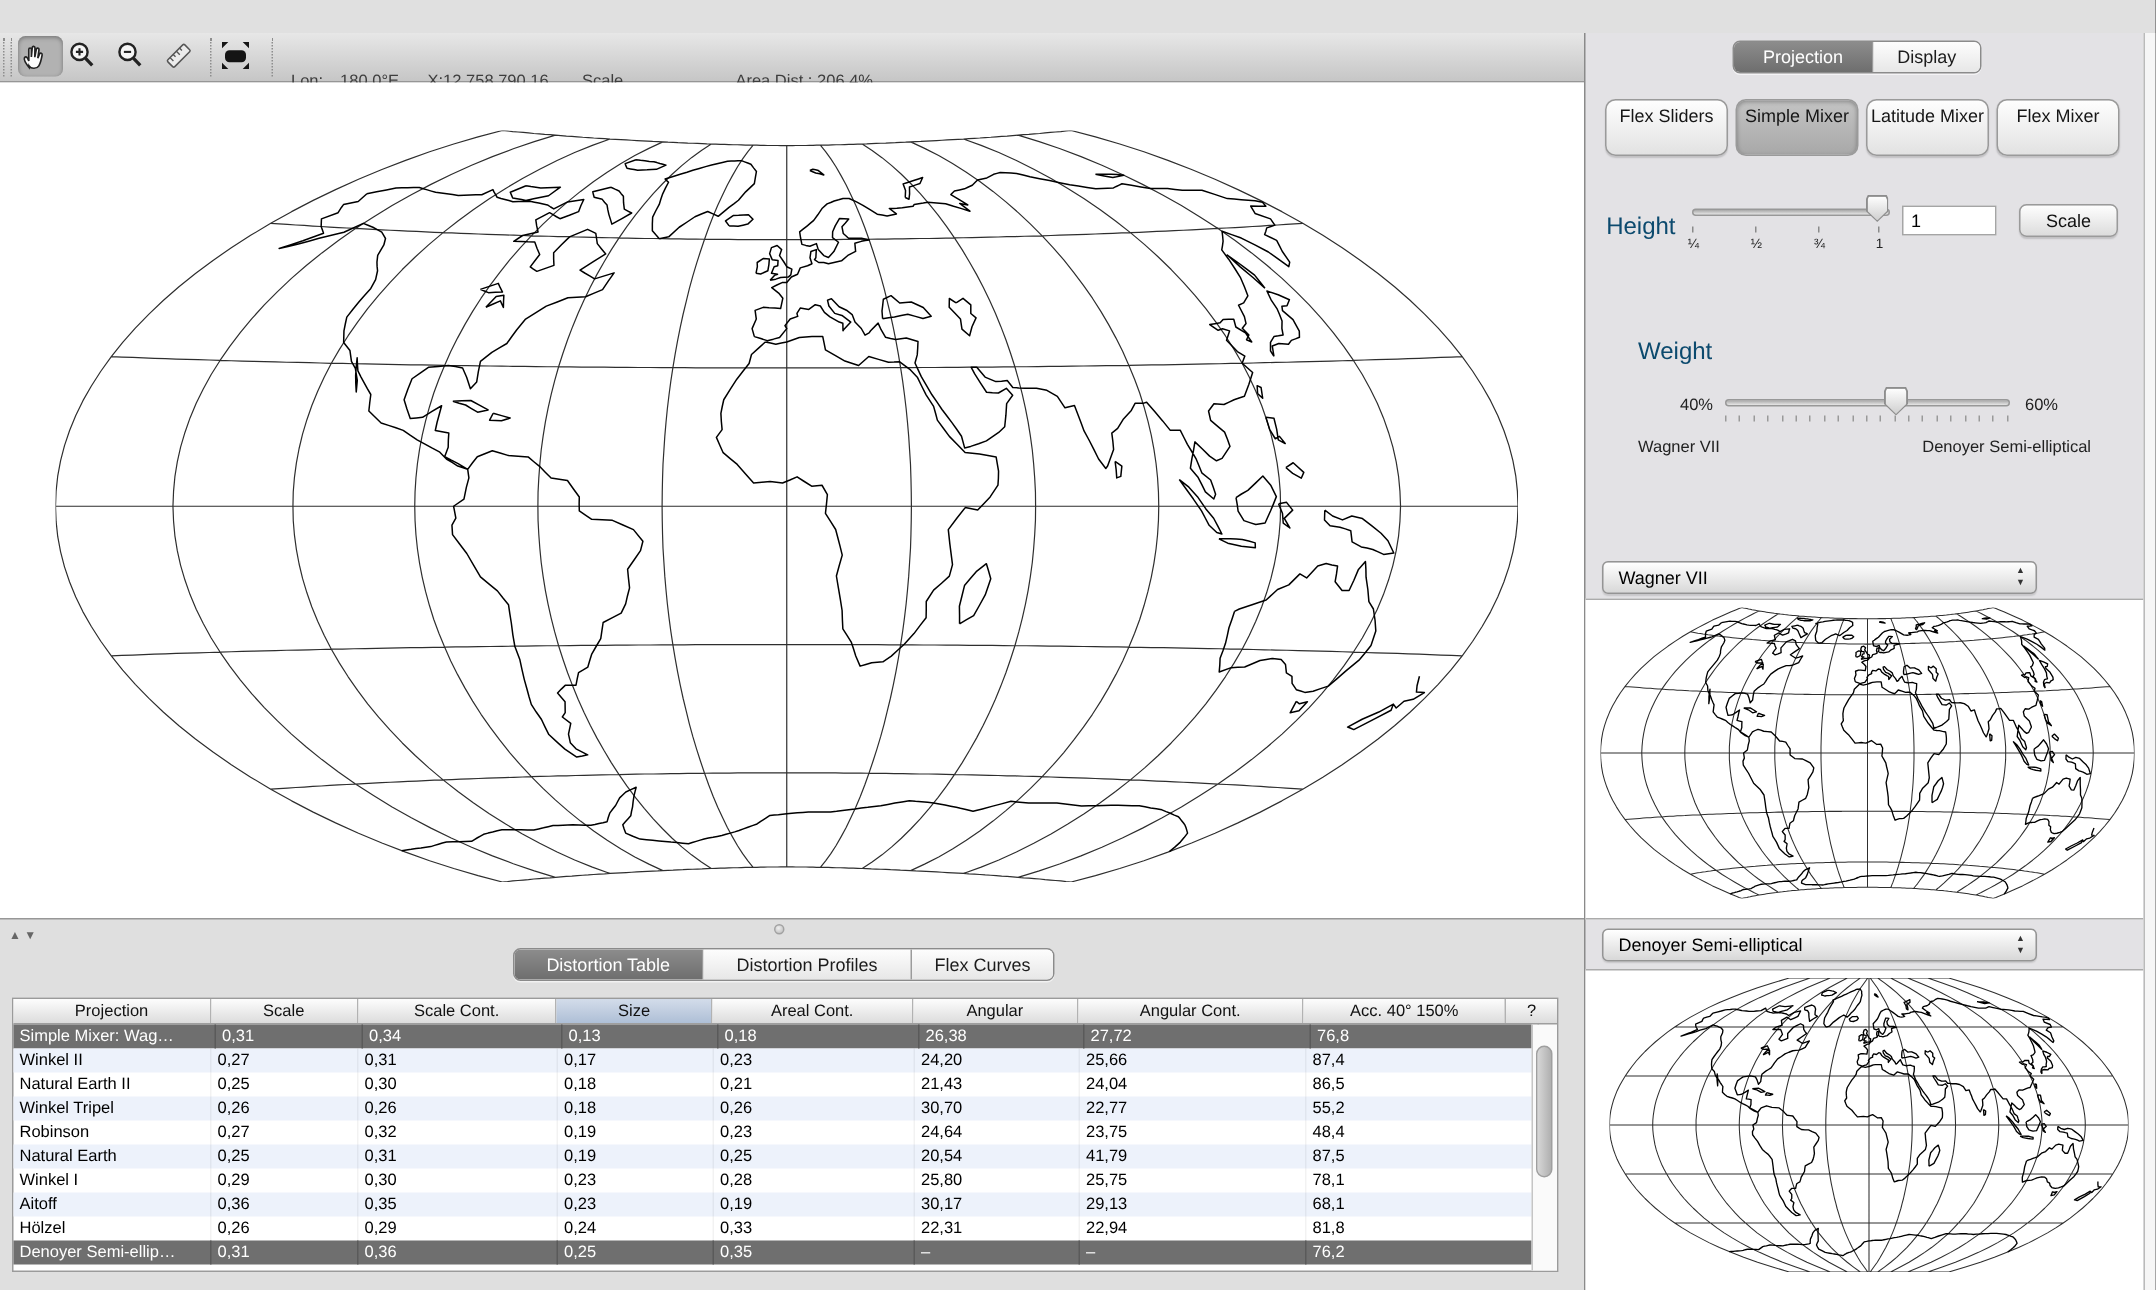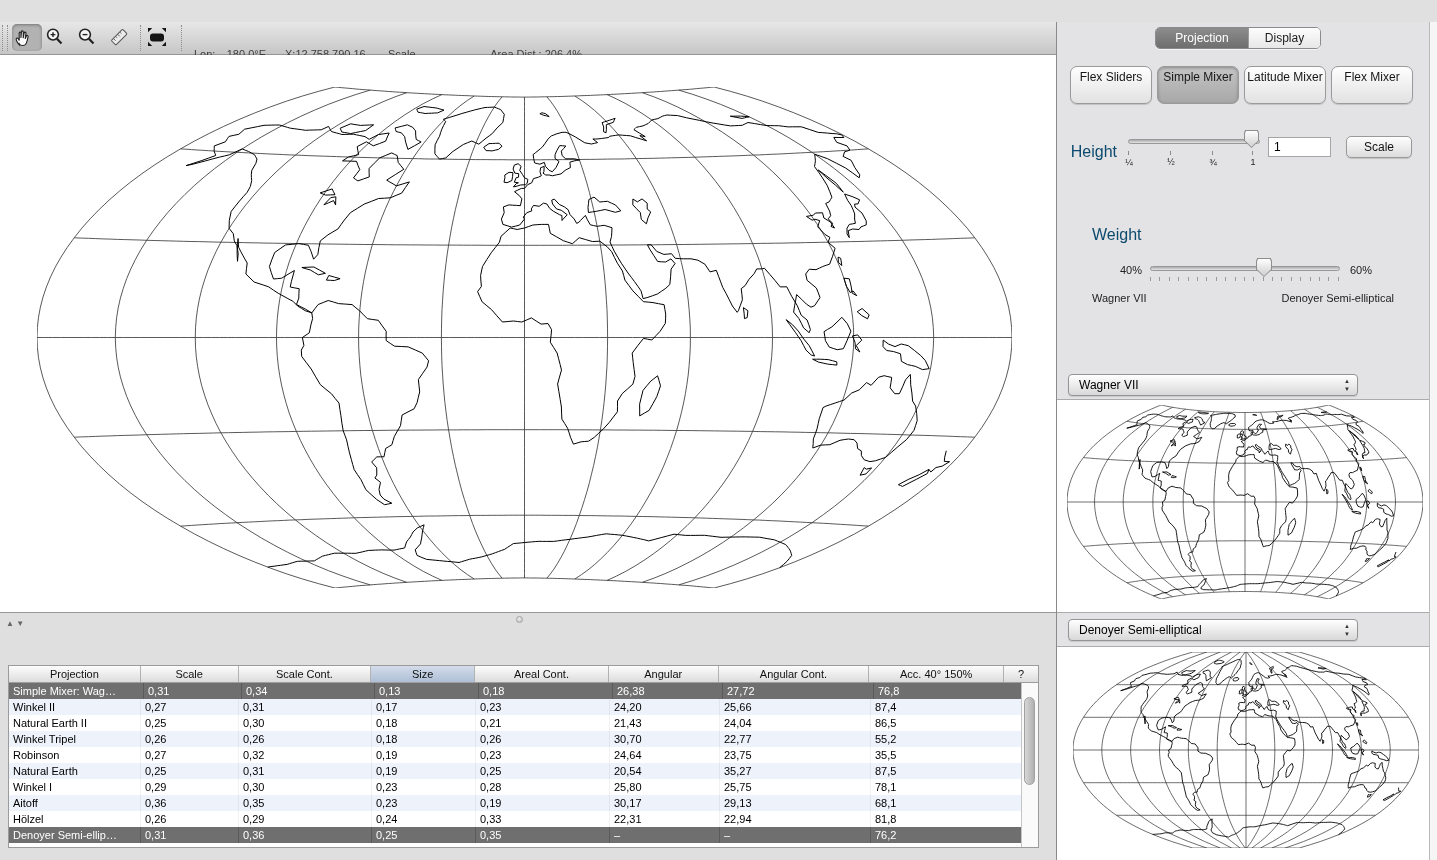--- a/index.html
+++ b/index.html
@@ -154,20 +154,25 @@
   <div class="map-canvas">
     <svg id="map-main" width="975" height="501" viewBox="0 0 975 501">
         <path d="M297.9,501.0L281.7,496.7L265.5,492.0L249.4,486.8L233.4,481.1L217.6,475.0L202.0,468.5L186.7,461.6L171.8,454.4L157.4,446.9L143.5,439.1L130.1,431.1L117.2,422.8L105.0,414.4L93.3,405.7L82.3,396.8L72.0,387.8L62.3,378.6L53.2,369.2L44.8,359.8L37.2,350.2L30.2,340.5L23.9,330.7L18.3,320.9L13.5,311.0L9.4,301.0L6.0,290.9L3.4,280.9L1.5,270.8L0.4,260.6L0.0,250.5L0.4,240.4L1.5,230.2L3.4,220.1L6.0,210.1L9.4,200.0L13.5,190.0L18.3,180.1L23.9,170.3L30.2,160.5L37.2,150.8L44.8,141.2L53.2,131.8L62.3,122.4L72.0,113.2L82.3,104.2L93.3,95.3L105.0,86.6L117.2,78.2L130.1,69.9L143.5,61.9L157.4,54.1L171.8,46.6L186.7,39.4L202.0,32.5L217.6,26.0L233.4,19.9L249.4,14.2L265.5,9.0L281.7,4.3L297.9,0.0M333.3,497.9L319.2,493.6L305.2,488.8L291.3,483.6L277.4,477.8L263.8,471.7L250.3,465.1L237.2,458.2L224.4,451.0L212.0,443.4L200.0,435.7L188.6,427.6L177.6,419.4L167.2,411.0L157.3,402.4L148.0,393.6L139.2,384.7L130.9,375.6L123.3,366.4L116.2,357.1L109.7,347.7L103.8,338.3L98.5,328.7L93.8,319.1L89.7,309.4L86.3,299.7L83.4,289.9L81.2,280.1L79.6,270.2L78.7,260.4L78.3,250.5L78.7,240.6L79.6,230.8L81.2,220.9L83.4,211.1L86.3,201.3L89.7,191.6L93.8,181.9L98.5,172.3L103.8,162.7L109.7,153.3L116.2,143.9L123.3,134.6L130.9,125.4L139.2,116.3L148.0,107.4L157.3,98.6L167.2,90.0L177.6,81.6L188.6,73.4L200.0,65.3L212.0,57.6L224.4,50.0L237.2,42.8L250.3,35.9L263.8,29.3L277.4,23.2L291.3,17.4L305.2,12.2L319.2,7.4L333.3,3.1M369.7,495.3L357.9,491.1L346.1,486.3L334.4,481.0L322.8,475.2L311.3,469.0L300.1,462.4L289.2,455.5L278.5,448.2L268.3,440.7L258.4,432.9L248.9,424.9L239.8,416.7L231.2,408.3L223.1,399.8L215.4,391.1L208.1,382.2L201.4,373.3L195.1,364.2L189.3,355.1L183.9,345.8L179.1,336.5L174.8,327.1L170.9,317.7L167.6,308.2L164.7,298.6L162.4,289.0L160.6,279.4L159.3,269.8L158.5,260.2L158.3,250.5L158.5,240.8L159.3,231.2L160.6,221.6L162.4,212.0L164.7,202.4L167.6,192.8L170.9,183.3L174.8,173.9L179.1,164.5L183.9,155.2L189.3,145.9L195.1,136.8L201.4,127.7L208.1,118.8L215.4,109.9L223.1,101.2L231.2,92.7L239.8,84.3L248.9,76.1L258.4,68.1L268.3,60.3L278.5,52.8L289.2,45.5L300.1,38.6L311.3,32.0L322.8,25.8L334.4,20.0L346.1,14.7L357.9,9.9L369.7,5.7M404.9,493.4L395.6,489.1L386.2,484.3L377.0,479.0L367.8,473.2L358.8,467.0L350.0,460.4L341.4,453.4L333.0,446.1L325.0,438.6L317.2,430.8L309.8,422.8L302.8,414.7L296.1,406.3L289.7,397.8L283.7,389.2L278.1,380.4L272.9,371.6L268.0,362.6L263.5,353.6L259.4,344.4L255.6,335.2L252.2,326.0L249.3,316.7L246.7,307.3L244.5,297.9L242.7,288.4L241.3,279.0L240.3,269.5L239.7,260.0L239.5,250.5L239.7,241.0L240.3,231.5L241.3,222.0L242.7,212.6L244.5,203.1L246.7,193.7L249.3,184.3L252.2,175.0L255.6,165.8L259.4,156.6L263.5,147.4L268.0,138.4L272.9,129.4L278.1,120.6L283.7,111.8L289.7,103.2L296.1,94.7L302.8,86.3L309.8,78.2L317.2,70.2L325.0,62.4L333.0,54.9L341.4,47.6L350.0,40.6L358.8,34.0L367.8,27.8L377.0,22.0L386.2,16.7L395.6,11.9L404.9,7.6M437.2,492.0L430.6,487.7L424.0,482.9L417.5,477.6L411.1,471.8L404.7,465.5L398.5,458.9L392.5,451.9L386.7,444.7L381.0,437.1L375.7,429.4L370.5,421.4L365.6,413.2L360.9,404.9L356.5,396.5L352.3,387.9L348.4,379.2L344.8,370.4L341.4,361.5L338.3,352.5L335.4,343.5L332.8,334.3L330.5,325.2L328.4,315.9L326.6,306.7L325.1,297.4L323.8,288.0L322.9,278.7L322.2,269.3L321.7,259.9L321.6,250.5L321.7,241.1L322.2,231.7L322.9,222.3L323.8,213.0L325.1,203.6L326.6,194.3L328.4,185.1L330.5,175.8L332.8,166.7L335.4,157.5L338.3,148.5L341.4,139.5L344.8,130.6L348.4,121.8L352.3,113.1L356.5,104.5L360.9,96.1L365.6,87.8L370.5,79.6L375.7,71.6L381.0,63.9L386.7,56.3L392.5,49.1L398.5,42.1L404.7,35.5L411.1,29.2L417.5,23.4L424.0,18.1L430.6,13.3L437.2,9.0M465.1,491.2L461.6,486.9L458.1,482.1L454.7,476.8L451.3,470.9L447.9,464.7L444.7,458.0L441.5,451.1L438.4,443.8L435.5,436.3L432.7,428.5L430.0,420.5L427.4,412.4L424.9,404.1L422.6,395.7L420.5,387.1L418.4,378.5L416.5,369.7L414.7,360.8L413.1,351.9L411.6,342.9L410.2,333.8L409.0,324.7L407.9,315.5L407.0,306.3L406.2,297.1L405.6,287.8L405.0,278.5L404.7,269.2L404.5,259.8L404.4,250.5L404.5,241.2L404.7,231.8L405.0,222.5L405.6,213.2L406.2,203.9L407.0,194.7L407.9,185.5L409.0,176.3L410.2,167.2L411.6,158.1L413.1,149.1L414.7,140.2L416.5,131.3L418.4,122.5L420.5,113.9L422.6,105.3L424.9,96.9L427.4,88.6L430.0,80.5L432.7,72.5L435.5,64.7L438.4,57.2L441.5,49.9L444.7,43.0L447.9,36.3L451.3,30.1L454.7,24.2L458.1,18.9L461.6,14.1L465.1,9.8M487.5,490.9L487.5,486.7L487.5,481.8L487.5,476.5L487.5,470.7L487.5,464.4L487.5,457.8L487.5,450.8L487.5,443.5L487.5,436.0L487.5,428.2L487.5,420.3L487.5,412.1L487.5,403.8L487.5,395.4L487.5,386.9L487.5,378.2L487.5,369.5L487.5,360.6L487.5,351.7L487.5,342.7L487.5,333.7L487.5,324.5L487.5,315.4L487.5,306.2L487.5,297.0L487.5,287.7L487.5,278.4L487.5,269.1L487.5,259.8L487.5,250.5L487.5,241.2L487.5,231.9L487.5,222.6L487.5,213.3L487.5,204.0L487.5,194.8L487.5,185.6L487.5,176.5L487.5,167.3L487.5,158.3L487.5,149.3L487.5,140.4L487.5,131.5L487.5,122.8L487.5,114.1L487.5,105.6L487.5,97.2L487.5,88.9L487.5,80.7L487.5,72.8L487.5,65.0L487.5,57.5L487.5,50.2L487.5,43.2L487.5,36.6L487.5,30.3L487.5,24.5L487.5,19.2L487.5,14.3L487.5,10.1M509.9,491.2L513.4,486.9L516.9,482.1L520.3,476.8L523.7,470.9L527.1,464.7L530.3,458.0L533.5,451.1L536.6,443.8L539.5,436.3L542.3,428.5L545.0,420.5L547.6,412.4L550.1,404.1L552.4,395.7L554.5,387.1L556.6,378.5L558.5,369.7L560.3,360.8L561.9,351.9L563.4,342.9L564.8,333.8L566.0,324.7L567.1,315.5L568.0,306.3L568.8,297.1L569.4,287.8L570.0,278.5L570.3,269.2L570.5,259.8L570.6,250.5L570.5,241.2L570.3,231.8L570.0,222.5L569.4,213.2L568.8,203.9L568.0,194.7L567.1,185.5L566.0,176.3L564.8,167.2L563.4,158.1L561.9,149.1L560.3,140.2L558.5,131.3L556.6,122.5L554.5,113.9L552.4,105.3L550.1,96.9L547.6,88.6L545.0,80.5L542.3,72.5L539.5,64.7L536.6,57.2L533.5,49.9L530.3,43.0L527.1,36.3L523.7,30.1L520.3,24.2L516.9,18.9L513.4,14.1L509.9,9.8M537.8,492.0L544.4,487.7L551.0,482.9L557.5,477.6L563.9,471.8L570.3,465.5L576.5,458.9L582.5,451.9L588.3,444.7L594.0,437.1L599.3,429.4L604.5,421.4L609.4,413.2L614.1,404.9L618.5,396.5L622.7,387.9L626.6,379.2L630.2,370.4L633.6,361.5L636.7,352.5L639.6,343.5L642.2,334.3L644.5,325.2L646.6,315.9L648.4,306.7L649.9,297.4L651.2,288.0L652.1,278.7L652.8,269.3L653.3,259.9L653.4,250.5L653.3,241.1L652.8,231.7L652.1,222.3L651.2,213.0L649.9,203.6L648.4,194.3L646.6,185.1L644.5,175.8L642.2,166.7L639.6,157.5L636.7,148.5L633.6,139.5L630.2,130.6L626.6,121.8L622.7,113.1L618.5,104.5L614.1,96.1L609.4,87.8L604.5,79.6L599.3,71.6L594.0,63.9L588.3,56.3L582.5,49.1L576.5,42.1L570.3,35.5L563.9,29.2L557.5,23.4L551.0,18.1L544.4,13.3L537.8,9.0M570.1,493.4L579.4,489.1L588.8,484.3L598.0,479.0L607.2,473.2L616.2,467.0L625.0,460.4L633.6,453.4L642.0,446.1L650.0,438.6L657.8,430.8L665.2,422.8L672.2,414.7L678.9,406.3L685.3,397.8L691.3,389.2L696.9,380.4L702.1,371.6L707.0,362.6L711.5,353.6L715.6,344.4L719.4,335.2L722.8,326.0L725.7,316.7L728.3,307.3L730.5,297.9L732.3,288.4L733.7,279.0L734.7,269.5L735.3,260.0L735.5,250.5L735.3,241.0L734.7,231.5L733.7,222.0L732.3,212.6L730.5,203.1L728.3,193.7L725.7,184.3L722.8,175.0L719.4,165.8L715.6,156.6L711.5,147.4L707.0,138.4L702.1,129.4L696.9,120.6L691.3,111.8L685.3,103.2L678.9,94.7L672.2,86.3L665.2,78.2L657.8,70.2L650.0,62.4L642.0,54.9L633.6,47.6L625.0,40.6L616.2,34.0L607.2,27.8L598.0,22.0L588.8,16.7L579.4,11.9L570.1,7.6M605.3,495.3L617.1,491.1L628.9,486.3L640.6,481.0L652.2,475.2L663.7,469.0L674.9,462.4L685.8,455.5L696.5,448.2L706.7,440.7L716.6,432.9L726.1,424.9L735.2,416.7L743.8,408.3L751.9,399.8L759.6,391.1L766.9,382.2L773.6,373.3L779.9,364.2L785.7,355.1L791.1,345.8L795.9,336.5L800.2,327.1L804.1,317.7L807.4,308.2L810.3,298.6L812.6,289.0L814.4,279.4L815.7,269.8L816.5,260.2L816.7,250.5L816.5,240.8L815.7,231.2L814.4,221.6L812.6,212.0L810.3,202.4L807.4,192.8L804.1,183.3L800.2,173.9L795.9,164.5L791.1,155.2L785.7,145.9L779.9,136.8L773.6,127.7L766.9,118.8L759.6,109.9L751.9,101.2L743.8,92.7L735.2,84.3L726.1,76.1L716.6,68.1L706.7,60.3L696.5,52.8L685.8,45.5L674.9,38.6L663.7,32.0L652.2,25.8L640.6,20.0L628.9,14.7L617.1,9.9L605.3,5.7M641.7,497.9L655.8,493.6L669.8,488.8L683.7,483.6L697.6,477.8L711.2,471.7L724.7,465.1L737.8,458.2L750.6,451.0L763.0,443.4L775.0,435.7L786.4,427.6L797.4,419.4L807.8,411.0L817.7,402.4L827.0,393.6L835.8,384.7L844.1,375.6L851.7,366.4L858.8,357.1L865.3,347.7L871.2,338.3L876.5,328.7L881.2,319.1L885.3,309.4L888.7,299.7L891.6,289.9L893.8,280.1L895.4,270.2L896.3,260.4L896.7,250.5L896.3,240.6L895.4,230.8L893.8,220.9L891.6,211.1L888.7,201.3L885.3,191.6L881.2,181.9L876.5,172.3L871.2,162.7L865.3,153.3L858.8,143.9L851.7,134.6L844.1,125.4L835.8,116.3L827.0,107.4L817.7,98.6L807.8,90.0L797.4,81.6L786.4,73.4L775.0,65.3L763.0,57.6L750.6,50.0L737.8,42.8L724.7,35.9L711.2,29.3L697.6,23.2L683.7,17.4L669.8,12.2L655.8,7.4L641.7,3.1M677.1,501.0L693.3,496.7L709.5,492.0L725.6,486.8L741.6,481.1L757.4,475.0L773.0,468.5L788.3,461.6L803.2,454.4L817.6,446.9L831.5,439.1L844.9,431.1L857.8,422.8L870.0,414.4L881.7,405.7L892.7,396.8L903.0,387.8L912.7,378.6L921.8,369.2L930.2,359.8L937.8,350.2L944.8,340.5L951.1,330.7L956.7,320.9L961.5,311.0L965.6,301.0L969.0,290.9L971.6,280.9L973.5,270.8L974.6,260.6L975.0,250.5L974.6,240.4L973.5,230.2L971.6,220.1L969.0,210.1L965.6,200.0L961.5,190.0L956.7,180.1L951.1,170.3L944.8,160.5L937.8,150.8L930.2,141.2L921.8,131.8L912.7,122.4L903.0,113.2L892.7,104.2L881.7,95.3L870.0,86.6L857.8,78.2L844.9,69.9L831.5,61.9L817.6,54.1L803.2,46.6L788.3,39.4L773.0,32.5L757.4,26.0L741.6,19.9L725.6,14.2L709.5,9.0L693.3,4.3L677.1,0.0M297.9,501.0L301.3,500.7L304.8,500.3L308.3,500.0L311.8,499.7L315.3,499.4L318.9,499.0L322.5,498.7L326.1,498.4L329.7,498.2L333.3,497.9L336.9,497.6L340.6,497.3L344.2,497.1L347.9,496.8L351.5,496.5L355.2,496.3L358.8,496.0L362.4,495.8L366.1,495.6L369.7,495.3L373.3,495.1L376.9,494.9L380.5,494.7L384.0,494.5L387.6,494.3L391.1,494.1L394.6,493.9L398.1,493.7L401.5,493.6L404.9,493.4L408.3,493.2L411.7,493.1L415.0,492.9L418.3,492.8L421.5,492.6L424.8,492.5L427.9,492.4L431.1,492.3L434.2,492.1L437.2,492.0L440.2,491.9L443.2,491.8L446.1,491.7L448.9,491.6L451.8,491.5L454.5,491.5L457.2,491.4L459.9,491.3L462.5,491.3L465.1,491.2L467.6,491.2L470.0,491.1L472.4,491.1L474.7,491.0L477.0,491.0L479.2,491.0L481.4,491.0L483.5,490.9L485.5,490.9L487.5,490.9L489.5,490.9L491.5,490.9L493.6,491.0L495.8,491.0L498.0,491.0L500.3,491.0L502.6,491.1L505.0,491.1L507.4,491.2L509.9,491.2L512.5,491.3L515.1,491.3L517.8,491.4L520.5,491.5L523.2,491.5L526.1,491.6L528.9,491.7L531.8,491.8L534.8,491.9L537.8,492.0L540.8,492.1L543.9,492.3L547.1,492.4L550.2,492.5L553.5,492.6L556.7,492.8L560.0,492.9L563.3,493.1L566.7,493.2L570.1,493.4L573.5,493.6L576.9,493.7L580.4,493.9L583.9,494.1L587.4,494.3L591.0,494.5L594.5,494.7L598.1,494.9L601.7,495.1L605.3,495.3L608.9,495.6L612.6,495.8L616.2,496.0L619.8,496.3L623.5,496.5L627.1,496.8L630.8,497.1L634.4,497.3L638.1,497.6L641.7,497.9L645.3,498.2L648.9,498.4L652.5,498.7L656.1,499.0L659.7,499.4L663.2,499.7L666.7,500.0L670.2,500.3L673.7,500.7L677.1,501.0M143.5,439.1L149.0,438.8L154.6,438.4L160.2,438.0L165.8,437.7L171.5,437.3L177.1,437.0L182.8,436.6L188.6,436.3L194.3,436.0L200.0,435.7L205.8,435.4L211.6,435.1L217.4,434.8L223.2,434.5L229.1,434.2L234.9,433.9L240.8,433.7L246.6,433.4L252.5,433.1L258.4,432.9L264.2,432.7L270.1,432.4L276.0,432.2L281.9,432.0L287.8,431.8L293.7,431.6L299.6,431.4L305.5,431.2L311.4,431.0L317.2,430.8L323.1,430.6L329.0,430.5L334.9,430.3L340.7,430.2L346.6,430.0L352.4,429.9L358.2,429.7L364.1,429.6L369.9,429.5L375.7,429.4L381.4,429.3L387.2,429.1L392.9,429.0L398.7,429.0L404.4,428.9L410.1,428.8L415.8,428.7L421.4,428.6L427.0,428.6L432.7,428.5L438.3,428.4L443.8,428.4L449.4,428.4L454.9,428.3L460.4,428.3L465.9,428.3L471.3,428.2L476.7,428.2L482.1,428.2L487.5,428.2L492.9,428.2L498.3,428.2L503.7,428.2L509.1,428.3L514.6,428.3L520.1,428.3L525.6,428.4L531.2,428.4L536.7,428.4L542.3,428.5L548.0,428.6L553.6,428.6L559.2,428.7L564.9,428.8L570.6,428.9L576.3,429.0L582.1,429.0L587.8,429.1L593.6,429.3L599.3,429.4L605.1,429.5L610.9,429.6L616.8,429.7L622.6,429.9L628.4,430.0L634.3,430.2L640.1,430.3L646.0,430.5L651.9,430.6L657.8,430.8L663.6,431.0L669.5,431.2L675.4,431.4L681.3,431.6L687.2,431.8L693.1,432.0L699.0,432.2L704.9,432.4L710.8,432.7L716.6,432.9L722.5,433.1L728.4,433.4L734.2,433.7L740.1,433.9L745.9,434.2L751.8,434.5L757.6,434.8L763.4,435.1L769.2,435.4L775.0,435.7L780.7,436.0L786.4,436.3L792.2,436.6L797.9,437.0L803.5,437.3L809.2,437.7L814.8,438.0L820.4,438.4L826.0,438.8L831.5,439.1M37.2,350.2L44.3,349.9L51.5,349.7L58.7,349.4L65.9,349.1L73.2,348.9L80.4,348.6L87.7,348.4L95.0,348.2L102.4,348.0L109.7,347.7L117.1,347.5L124.4,347.3L131.8,347.1L139.2,346.9L146.6,346.7L154.1,346.5L161.5,346.4L169.0,346.2L176.5,346.0L183.9,345.8L191.4,345.7L199.0,345.5L206.5,345.4L214.0,345.2L221.5,345.1L229.1,344.9L236.6,344.8L244.2,344.7L251.8,344.6L259.4,344.4L266.9,344.3L274.5,344.2L282.1,344.1L289.7,344.0L297.3,343.9L304.9,343.8L312.6,343.7L320.2,343.6L327.8,343.5L335.4,343.5L343.0,343.4L350.6,343.3L358.3,343.2L365.9,343.2L373.5,343.1L381.1,343.1L388.8,343.0L396.4,343.0L404.0,342.9L411.6,342.9L419.2,342.9L426.8,342.8L434.4,342.8L442.0,342.8L449.6,342.7L457.2,342.7L464.8,342.7L472.4,342.7L479.9,342.7L487.5,342.7L495.1,342.7L502.6,342.7L510.2,342.7L517.8,342.7L525.4,342.7L533.0,342.8L540.6,342.8L548.2,342.8L555.8,342.9L563.4,342.9L571.0,342.9L578.6,343.0L586.2,343.0L593.9,343.1L601.5,343.1L609.1,343.2L616.7,343.2L624.4,343.3L632.0,343.4L639.6,343.5L647.2,343.5L654.8,343.6L662.4,343.7L670.1,343.8L677.7,343.9L685.3,344.0L692.9,344.1L700.5,344.2L708.1,344.3L715.6,344.4L723.2,344.6L730.8,344.7L738.4,344.8L745.9,344.9L753.5,345.1L761.0,345.2L768.5,345.4L776.0,345.5L783.6,345.7L791.1,345.8L798.5,346.0L806.0,346.2L813.5,346.4L820.9,346.5L828.4,346.7L835.8,346.9L843.2,347.1L850.6,347.3L857.9,347.5L865.3,347.7L872.6,348.0L880.0,348.2L887.3,348.4L894.6,348.6L901.8,348.9L909.1,349.1L916.3,349.4L923.5,349.7L930.7,349.9L937.8,350.2M0.0,250.5L7.8,250.5L15.5,250.5L23.3,250.5L31.1,250.5L39.0,250.5L46.8,250.5L54.7,250.5L62.5,250.5L70.4,250.5L78.3,250.5L86.3,250.5L94.2,250.5L102.2,250.5L110.1,250.5L118.1,250.5L126.1,250.5L134.1,250.5L142.2,250.5L150.2,250.5L158.3,250.5L166.3,250.5L174.4,250.5L182.5,250.5L190.6,250.5L198.7,250.5L206.8,250.5L215.0,250.5L223.1,250.5L231.3,250.5L239.5,250.5L247.6,250.5L255.8,250.5L264.0,250.5L272.2,250.5L280.4,250.5L288.6,250.5L296.9,250.5L305.1,250.5L313.3,250.5L321.6,250.5L329.9,250.5L338.1,250.5L346.4,250.5L354.7,250.5L362.9,250.5L371.2,250.5L379.5,250.5L387.8,250.5L396.1,250.5L404.4,250.5L412.7,250.5L421.0,250.5L429.3,250.5L437.6,250.5L445.9,250.5L454.2,250.5L462.6,250.5L470.9,250.5L479.2,250.5L487.5,250.5L495.8,250.5L504.1,250.5L512.4,250.5L520.8,250.5L529.1,250.5L537.4,250.5L545.7,250.5L554.0,250.5L562.3,250.5L570.6,250.5L578.9,250.5L587.2,250.5L595.5,250.5L603.8,250.5L612.1,250.5L620.3,250.5L628.6,250.5L636.9,250.5L645.1,250.5L653.4,250.5L661.7,250.5L669.9,250.5L678.1,250.5L686.4,250.5L694.6,250.5L702.8,250.5L711.0,250.5L719.2,250.5L727.4,250.5L735.5,250.5L743.7,250.5L751.9,250.5L760.0,250.5L768.2,250.5L776.3,250.5L784.4,250.5L792.5,250.5L800.6,250.5L808.7,250.5L816.7,250.5L824.8,250.5L832.8,250.5L840.9,250.5L848.9,250.5L856.9,250.5L864.9,250.5L872.8,250.5L880.8,250.5L888.7,250.5L896.7,250.5L904.6,250.5L912.5,250.5L920.3,250.5L928.2,250.5L936.0,250.5L943.9,250.5L951.7,250.5L959.5,250.5L967.2,250.5L975.0,250.5M37.2,150.8L44.3,151.1L51.5,151.3L58.7,151.6L65.9,151.9L73.2,152.1L80.4,152.4L87.7,152.6L95.0,152.8L102.4,153.0L109.7,153.3L117.1,153.5L124.4,153.7L131.8,153.9L139.2,154.1L146.6,154.3L154.1,154.5L161.5,154.6L169.0,154.8L176.5,155.0L183.9,155.2L191.4,155.3L199.0,155.5L206.5,155.6L214.0,155.8L221.5,155.9L229.1,156.1L236.6,156.2L244.2,156.3L251.8,156.4L259.4,156.6L266.9,156.7L274.5,156.8L282.1,156.9L289.7,157.0L297.3,157.1L304.9,157.2L312.6,157.3L320.2,157.4L327.8,157.5L335.4,157.5L343.0,157.6L350.6,157.7L358.3,157.8L365.9,157.8L373.5,157.9L381.1,157.9L388.8,158.0L396.4,158.0L404.0,158.1L411.6,158.1L419.2,158.1L426.8,158.2L434.4,158.2L442.0,158.2L449.6,158.3L457.2,158.3L464.8,158.3L472.4,158.3L479.9,158.3L487.5,158.3L495.1,158.3L502.6,158.3L510.2,158.3L517.8,158.3L525.4,158.3L533.0,158.2L540.6,158.2L548.2,158.2L555.8,158.1L563.4,158.1L571.0,158.1L578.6,158.0L586.2,158.0L593.9,157.9L601.5,157.9L609.1,157.8L616.7,157.8L624.4,157.7L632.0,157.6L639.6,157.5L647.2,157.5L654.8,157.4L662.4,157.3L670.1,157.2L677.7,157.1L685.3,157.0L692.9,156.9L700.5,156.8L708.1,156.7L715.6,156.6L723.2,156.4L730.8,156.3L738.4,156.2L745.9,156.1L753.5,155.9L761.0,155.8L768.5,155.6L776.0,155.5L783.6,155.3L791.1,155.2L798.5,155.0L806.0,154.8L813.5,154.6L820.9,154.5L828.4,154.3L835.8,154.1L843.2,153.9L850.6,153.7L857.9,153.5L865.3,153.3L872.6,153.0L880.0,152.8L887.3,152.6L894.6,152.4L901.8,152.1L909.1,151.9L916.3,151.6L923.5,151.3L930.7,151.1L937.8,150.8M143.5,61.9L149.0,62.2L154.6,62.6L160.2,63.0L165.8,63.3L171.5,63.7L177.1,64.0L182.8,64.4L188.6,64.7L194.3,65.0L200.0,65.3L205.8,65.6L211.6,65.9L217.4,66.2L223.2,66.5L229.1,66.8L234.9,67.1L240.8,67.3L246.6,67.6L252.5,67.9L258.4,68.1L264.2,68.3L270.1,68.6L276.0,68.8L281.9,69.0L287.8,69.2L293.7,69.4L299.6,69.6L305.5,69.8L311.4,70.0L317.2,70.2L323.1,70.4L329.0,70.5L334.9,70.7L340.7,70.8L346.6,71.0L352.4,71.1L358.2,71.3L364.1,71.4L369.9,71.5L375.7,71.6L381.4,71.7L387.2,71.9L392.9,72.0L398.7,72.0L404.4,72.1L410.1,72.2L415.8,72.3L421.4,72.4L427.0,72.4L432.7,72.5L438.3,72.6L443.8,72.6L449.4,72.6L454.9,72.7L460.4,72.7L465.9,72.7L471.3,72.8L476.7,72.8L482.1,72.8L487.5,72.8L492.9,72.8L498.3,72.8L503.7,72.8L509.1,72.7L514.6,72.7L520.1,72.7L525.6,72.6L531.2,72.6L536.7,72.6L542.3,72.5L548.0,72.4L553.6,72.4L559.2,72.3L564.9,72.2L570.6,72.1L576.3,72.0L582.1,72.0L587.8,71.9L593.6,71.7L599.3,71.6L605.1,71.5L610.9,71.4L616.8,71.3L622.6,71.1L628.4,71.0L634.3,70.8L640.1,70.7L646.0,70.5L651.9,70.4L657.8,70.2L663.6,70.0L669.5,69.8L675.4,69.6L681.3,69.4L687.2,69.2L693.1,69.0L699.0,68.8L704.9,68.6L710.8,68.3L716.6,68.1L722.5,67.9L728.4,67.6L734.2,67.3L740.1,67.1L745.9,66.8L751.8,66.5L757.6,66.2L763.4,65.9L769.2,65.6L775.0,65.3L780.7,65.0L786.4,64.7L792.2,64.4L797.9,64.0L803.5,63.7L809.2,63.3L814.8,63.0L820.4,62.6L826.0,62.2L831.5,61.9M297.9,0.0L301.3,0.3L304.8,0.7L308.3,1.0L311.8,1.3L315.3,1.6L318.9,2.0L322.5,2.3L326.1,2.6L329.7,2.8L333.3,3.1L336.9,3.4L340.6,3.7L344.2,3.9L347.9,4.2L351.5,4.5L355.2,4.7L358.8,5.0L362.4,5.2L366.1,5.4L369.7,5.7L373.3,5.9L376.9,6.1L380.5,6.3L384.0,6.5L387.6,6.7L391.1,6.9L394.6,7.1L398.1,7.3L401.5,7.4L404.9,7.6L408.3,7.8L411.7,7.9L415.0,8.1L418.3,8.2L421.5,8.4L424.8,8.5L427.9,8.6L431.1,8.7L434.2,8.9L437.2,9.0L440.2,9.1L443.2,9.2L446.1,9.3L448.9,9.4L451.8,9.5L454.5,9.5L457.2,9.6L459.9,9.7L462.5,9.7L465.1,9.8L467.6,9.8L470.0,9.9L472.4,9.9L474.7,10.0L477.0,10.0L479.2,10.0L481.4,10.0L483.5,10.1L485.5,10.1L487.5,10.1L489.5,10.1L491.5,10.1L493.6,10.0L495.8,10.0L498.0,10.0L500.3,10.0L502.6,9.9L505.0,9.9L507.4,9.8L509.9,9.8L512.5,9.7L515.1,9.7L517.8,9.6L520.5,9.5L523.2,9.5L526.1,9.4L528.9,9.3L531.8,9.2L534.8,9.1L537.8,9.0L540.8,8.9L543.9,8.7L547.1,8.6L550.2,8.5L553.5,8.4L556.7,8.2L560.0,8.1L563.3,7.9L566.7,7.8L570.1,7.6L573.5,7.4L576.9,7.3L580.4,7.1L583.9,6.9L587.4,6.7L591.0,6.5L594.5,6.3L598.1,6.1L601.7,5.9L605.3,5.7L608.9,5.4L612.6,5.2L616.2,5.0L619.8,4.7L623.5,4.5L627.1,4.2L630.8,3.9L634.4,3.7L638.1,3.4L641.7,3.1L645.3,2.8L648.9,2.6L652.5,2.3L656.1,2.0L659.7,1.6L663.2,1.3L666.7,1.0L670.2,0.7L673.7,0.3L677.1,0.0" fill="none" stroke="#2e2e2e" stroke-width="0.8" stroke-linejoin="round"></path>
         <path d="M207.6,42.2L214.1,40.9L220.6,39.6L227.0,38.3L230.9,38.2L234.8,38.1L238.7,38.0L242.6,38.0L245.2,38.8L247.9,39.6L250.6,40.4L253.4,41.2L257.1,41.7L260.9,42.2L264.7,42.7L268.5,43.3L272.4,43.1L276.4,43.0L280.3,42.9L284.2,42.8L291.6,39.4L292.4,41.1L293.4,42.8L294.4,44.5L297.0,45.3L299.6,46.0L302.3,46.7L304.9,47.5L308.8,47.4L312.6,47.3L316.4,47.2L319.3,47.8L322.2,48.4L325.1,49.0L328.0,49.6L330.1,51.0L332.2,52.3L341.4,47.6L346.8,46.8L352.2,46.0L350.3,50.0L348.7,54.1L342.6,56.5L336.3,58.8L334.0,57.5L331.7,56.1L329.4,54.8L320.2,59.6L320.8,63.6L321.7,67.6L316.6,68.8L311.4,70.0L305.5,73.9L310.2,74.0L314.8,74.2L319.5,74.3L321.0,78.5L322.8,82.7L319.6,86.8L316.5,90.9L318.6,92.4L320.9,93.9L326.6,91.9L332.3,89.9L332.1,85.7L332.1,81.5L337.3,76.2L342.7,70.9L348.7,68.4L354.7,65.9L357.5,67.3L360.2,68.6L360.7,72.0L361.2,75.4L363.9,78.8L366.8,82.3L358.3,87.6L349.7,93.1L352.8,95.0L356.1,96.9L359.4,98.9L365.9,96.9L372.4,94.9L368.5,100.4L364.7,106.1L359.1,108.4L353.4,110.8L347.5,111.2L341.6,111.5L334.5,114.3L327.2,117.1L320.3,121.4L313.4,125.7L307.4,133.0L304.1,137.5L300.9,142.0L295.9,144.9L290.9,147.9L283.3,153.9L281.9,160.7L280.8,167.6L276.6,172.2L274.1,164.5L271.4,158.3L266.6,157.4L261.9,156.6L255.2,157.3L248.6,157.9L243.1,161.7L237.7,165.5L234.9,172.5L232.4,179.5L234.3,185.7L236.5,192.0L240.6,191.6L244.7,191.2L251.0,187.3L257.4,183.5L255.9,189.0L254.4,194.5L253.2,200.0L257.7,200.9L262.2,201.7L261.9,206.4L261.8,211.1L259.5,217.4L263.9,219.8L268.4,222.1L274.8,225.9L268.2,223.7L264.4,221.3L260.6,219.0L255.9,214.2L250.9,211.6L246.0,208.9L241.1,206.2L236.4,203.1L231.8,199.9L226.9,198.2L222.0,196.6L217.1,195.0L213.0,191.0L208.9,187.0L209.5,181.5L210.2,176.0L207.9,172.1L205.7,168.1L203.6,164.2L201.6,160.2L201.3,155.8L201.1,151.5L200.5,157.4L200.1,163.3L200.2,168.8L200.5,174.3L201.2,166.5L199.9,158.6L197.3,153.9L196.3,146.7L194.2,144.0L192.1,141.3L192.3,133.6L193.2,129.0L194.2,124.4L198.3,119.2L202.5,114.0L206.3,109.6L210.2,105.3L213.4,99.4L214.7,93.5L214.4,90.6L214.3,87.7L214.8,83.3L218.9,76.3L220.0,72.0L218.7,69.8L217.5,67.7L214.5,66.1L211.6,64.5L208.3,63.2L205.2,61.9L192.3,67.8L187.4,69.0L182.6,70.1L175.7,71.9L168.8,73.8L161.9,75.6L155.0,77.4L149.1,78.6L157.0,76.1L164.9,73.5L171.8,71.0L178.7,68.5L177.9,66.2L177.1,64.0L177.2,61.4L177.3,58.9L188.4,54.8L190.6,51.3L192.0,49.4L196.9,48.3L201.8,47.3L207.6,42.2M370.3,37.8L373.0,39.1L375.7,40.3L377.1,42.1L378.6,43.9L378.7,48.1L379.2,52.4L381.6,53.7L384.1,55.0L377.6,58.7L370.9,62.4L369.9,59.1L368.9,55.9L368.2,52.8L367.7,49.7L366.0,47.8L364.5,45.9L361.8,45.2L359.1,44.5L358.6,42.7L358.2,40.9L364.3,39.4L370.3,37.8M313.7,36.8L316.9,37.4L320.2,37.9L323.5,38.4L327.9,38.2L332.3,38.0L336.6,37.8L328.7,43.5L323.7,44.5L318.7,45.5L313.6,46.6L310.7,46.0L307.7,45.5L304.8,45.0L304.0,43.1L303.2,41.2L313.7,36.8M387.0,19.5L390.0,19.9L392.9,20.2L395.9,20.6L398.9,20.9L400.9,21.4L402.9,22.0L404.9,22.5L407.0,23.1L400.6,25.9L397.5,26.0L394.4,26.2L391.3,26.3L388.1,26.5L385.7,26.0L383.3,25.6L381.0,25.2L380.3,23.6L379.8,22.1L387.0,19.5M264.9,180.5L270.9,180.2L276.9,180.0L282.6,183.1L288.4,186.3L281.4,187.8L277.3,185.4L273.4,183.0L269.1,181.8L264.9,180.5M291.8,188.5L297.4,190.1L303.1,191.7L297.3,193.5L293.4,193.3L289.4,193.1L291.8,188.5M283.2,105.9L289.2,103.9L295.2,101.9L296.5,104.8L298.0,107.7L293.3,107.9L288.6,108.1L285.9,107.0L283.2,105.9M286.9,117.8L293.8,110.6L298.9,109.8L298.7,113.9L298.6,118.0L296.6,113.6L291.8,115.7L286.9,117.8M402.5,72.1L400.1,69.4L397.9,66.8L397.9,62.3L398.1,57.8L400.2,53.5L402.5,49.3L403.6,45.7L404.8,42.2L406.7,38.3L408.7,34.5L407.5,33.4L406.4,32.3L409.6,31.3L412.8,30.3L417.0,29.0L421.0,27.8L424.9,26.5L429.2,25.3L433.4,24.1L437.4,23.0L441.0,22.1L444.6,21.3L448.0,20.5L450.4,20.4L452.7,20.3L455.0,20.2L457.3,20.1L459.4,20.9L461.5,21.7L463.6,22.5L465.4,24.9L467.3,27.3L466.6,31.3L465.9,35.4L463.1,38.1L460.1,40.9L455.3,46.5L452.2,48.9L449.0,51.2L445.4,54.2L441.8,57.2L438.3,55.6L434.8,54.0L430.6,55.7L426.3,57.5L421.1,61.0L415.8,64.5L408.8,70.9L405.7,71.5L402.5,72.1M449.1,63.6L446.7,60.3L452.0,56.6L455.4,56.5L458.7,56.3L462.0,56.2L465.0,59.2L461.5,62.4L458.3,63.1L455.1,63.9L452.1,63.7L449.1,63.6M274.8,225.9L277.9,221.7L281.2,217.5L286.2,215.5L291.2,213.5L296.4,215.0L301.6,216.6L308.4,217.1L315.1,217.6L318.9,220.8L322.7,223.9L326.5,227.8L330.4,231.7L335.8,232.5L341.3,233.3L345.2,238.8L349.2,244.3L349.1,248.9L349.2,253.6L353.3,256.4L357.5,259.2L364.4,259.5L371.3,259.9L378.3,263.0L385.3,266.1L391.6,273.8L390.0,280.1L385.7,286.3L381.4,292.5L382.0,298.7L382.7,304.9L381.3,310.3L380.1,315.6L377.1,321.8L371.0,324.9L365.1,328.0L364.3,333.3L363.5,338.7L360.4,344.0L357.4,349.3L356.1,353.5L354.9,357.7L351.8,359.6L348.7,361.4L347.8,365.6L347.0,369.8L343.4,369.8L339.8,369.9L337.2,372.4L334.7,375.0L339.7,380.8L339.8,388.1L337.9,391.0L343.5,395.3L342.0,402.4L343.2,408.1L347.0,412.2L354.8,416.2L351.2,417.0L347.5,417.7L339.6,412.4L334.2,407.6L328.9,402.7L326.4,397.7L324.0,392.7L320.5,387.7L317.2,382.6L315.7,377.5L314.3,372.3L312.5,365.9L311.0,359.4L309.6,352.9L307.9,348.3L306.2,343.8L304.9,336.2L303.9,328.5L302.9,322.3L302.0,316.1L298.2,311.5L294.6,306.9L288.9,302.3L283.3,297.6L278.7,289.8L274.2,282.0L269.4,275.7L264.7,269.4L264.3,263.1L266.9,258.4L265.4,250.5L272.3,245.8L273.9,237.9L275.6,231.6L274.8,225.9M473.2,141.0L468.7,145.1L464.0,149.3L462.4,155.3L458.3,160.5L454.2,165.8L449.8,172.6L445.5,179.5L444.5,184.0L443.6,188.6L443.9,194.0L444.4,199.4L440.6,204.6L442.8,209.7L445.1,214.8L449.8,218.7L454.5,222.6L459.9,228.8L465.4,235.0L470.9,234.5L476.4,234.0L480.6,234.5L484.7,235.0L489.6,233.0L494.4,230.9L499.2,234.0L504.1,237.1L511.0,236.5L514.6,242.7L514.0,248.9L513.3,255.2L516.7,260.6L520.1,266.0L521.6,271.7L523.1,277.4L524.5,283.1L522.5,290.0L520.6,297.0L521.9,304.7L523.2,312.4L524.4,320.0L524.6,326.1L524.9,332.2L527.8,336.7L530.6,341.3L532.1,345.8L533.5,350.3L536.4,357.1L540.2,356.0L544.1,354.8L547.8,354.5L551.6,354.2L557.2,350.4L561.6,346.3L566.0,342.3L572.3,335.4L576.3,330.1L580.4,324.8L580.5,319.4L580.5,314.0L585.4,306.4L590.7,301.8L595.9,297.1L598.0,289.4L597.1,282.4L596.2,275.4L595.7,270.8L595.2,266.1L601.0,258.3L606.5,251.4L610.7,252.2L614.8,253.0L619.0,248.6L623.1,244.3L628.3,236.4L628.6,231.8L628.7,227.1L627.9,222.4L627.1,217.7L621.6,216.7L616.0,215.6L611.2,215.1L606.4,214.7L601.2,209.3L595.9,203.9L591.9,198.5L587.9,193.1L586.7,188.5L585.4,183.9L580.4,176.2L577.5,170.5L574.7,164.7L570.0,159.6L562.8,154.2L559.0,154.4L555.3,154.5L548.7,152.6L542.2,150.7L538.8,153.7L535.4,156.7L530.8,155.2L526.3,153.7L519.7,149.9L513.3,146.3L512.4,141.8L511.5,137.4L507.9,137.4L504.3,137.4L500.1,137.7L495.9,138.0L491.7,139.5L487.5,141.0L483.9,141.7L480.2,142.5L476.7,141.7L473.2,141.0M602.7,328.9L602.7,323.0L602.6,317.2L604.3,310.3L606.0,303.4L609.9,298.7L613.8,294.1L620.6,288.8L622.1,293.8L623.5,298.8L621.7,304.2L619.8,309.6L616.0,316.5L612.1,323.4L607.4,326.1L602.7,328.9M465.9,137.4L464.4,132.1L467.2,125.7L466.4,119.9L471.8,117.9L475.7,118.2L479.6,118.4L483.4,118.7L484.9,111.8L482.1,108.4L477.5,104.7L480.9,103.0L484.4,101.4L487.5,101.4L490.6,97.7L494.7,95.8L496.5,91.6L501.4,90.2L504.3,88.8L503.0,84.8L503.6,80.7L507.2,79.4L506.9,84.8L506.0,86.1L508.8,88.0L512.2,88.0L515.3,88.8L519.7,87.8L524.0,86.9L528.2,83.3L530.8,81.9L533.4,80.6L532.9,75.2L537.2,73.9L539.8,73.4L542.5,73.0L537.4,71.8L533.1,71.8L528.7,71.8L525.2,68.7L524.3,64.1L526.6,61.6L528.8,59.0L525.7,58.8L522.7,58.6L519.8,63.6L518.1,67.5L518.0,71.4L522.0,74.5L518.9,80.7L515.3,84.7L512.2,83.4L508.5,79.4L507.3,75.4L502.9,77.2L500.2,76.6L497.6,75.9L496.7,71.5L496.1,67.6L498.6,65.6L501.0,63.7L503.3,61.8L505.5,59.9L508.2,56.2L511.2,51.8L514.4,48.9L516.8,48.0L519.1,47.0L522.1,46.2L525.0,45.3L527.1,45.3L529.1,45.3L534.0,47.6L538.3,49.9L543.0,52.8L547.8,55.8L551.1,56.4L554.4,57.0L557.5,56.3L560.6,55.6L555.9,52.0L558.4,52.0L560.9,51.9L564.5,51.5L568.1,51.0L571.7,50.5L572.5,49.3L575.5,48.8L578.5,48.4L581.5,47.9L585.5,48.2L589.4,48.5L593.4,48.8L598.7,50.5L604.1,52.1L609.6,53.8L602.8,48.6L608.2,49.6L602.5,46.1L596.9,42.7L598.1,41.5L599.3,40.3L602.6,39.6L606.0,38.9L608.6,37.7L611.2,36.5L613.0,34.7L614.7,33.0L617.8,32.3L620.9,31.6L623.2,30.4L625.4,29.2L627.6,28.6L629.8,28.0L633.4,28.2L637.0,28.4L640.7,28.6L645.1,29.7L649.6,30.8L656.1,32.1L662.7,33.4L669.4,34.8L676.1,36.1L681.9,37.0L687.7,38.0L693.5,38.9L697.4,38.7L701.4,38.5L705.3,38.3L707.2,37.3L709.1,36.4L711.0,35.5L717.3,36.5L723.6,37.6L730.0,38.6L733.8,38.6L737.6,38.7L741.4,38.7L746.3,39.3L751.2,39.9L755.6,39.8L760.0,39.8L764.3,39.8L772.8,42.6L781.2,45.4L785.8,45.7L790.5,46.1L795.1,46.5L799.7,46.8L804.7,47.9L806.9,50.5L801.9,50.5L796.8,50.4L798.3,52.9L799.7,55.3L810.0,58.9L812.9,63.1L810.3,64.0L807.5,64.9L806.9,67.1L806.1,69.4L814.1,73.3L816.0,76.9L817.8,80.5L822.8,87.8L822.2,90.8L815.5,85.9L808.6,81.0L799.6,76.3L790.5,71.7L784.1,69.4L777.7,67.2L778.1,70.5L778.4,73.8L778.0,76.7L777.5,79.6L782.1,85.8L786.2,92.0L790.1,98.3L792.6,104.2L794.9,110.2L793.5,112.6L792.1,114.9L788.7,116.5L792.6,124.1L793.7,128.7L791.2,131.8L795.6,136.3L794.0,139.5L797.5,141.0L793.3,134.9L786.9,131.0L785.5,125.8L782.0,125.9L778.4,126.0L776.4,128.2L773.0,128.8L769.5,129.4L775.1,133.2L778.0,132.2L782.7,133.6L780.7,139.8L787.9,147.4L792.9,150.4L791.1,155.2L798.1,161.3L795.6,169.2L792.6,177.2L789.1,178.3L785.7,179.5L782.4,181.1L779.0,182.7L772.3,182.2L768.7,187.0L770.1,193.3L774.8,197.2L779.4,201.1L781.3,205.8L783.0,210.6L777.7,218.6L774.0,220.2L769.4,217.1L764.6,212.3L759.6,207.6L758.7,213.2L757.6,218.7L756.6,225.1L761.8,231.4L764.3,236.2L766.6,240.9L772.2,245.7L773.4,242.5L771.8,237.7L770.1,233.0L764.2,228.2L762.3,223.5L760.3,218.7L757.5,214.0L754.6,209.2L752.2,204.5L749.8,199.8L743.2,199.9L738.1,193.6L732.8,187.4L727.4,181.2L725.0,181.9L719.7,181.9L717.2,186.6L712.0,192.3L708.1,198.6L704.2,201.7L704.9,207.2L705.4,212.7L703.4,218.2L701.4,223.7L700.2,225.3L695.4,219.0L692.3,212.8L689.1,206.5L685.7,200.3L683.7,194.9L681.6,189.4L679.3,183.3L673.0,184.9L667.9,177.2L660.9,173.2L654.0,171.8L650.1,171.8L646.2,171.8L642.2,171.6L638.2,171.3L634.5,166.7L630.7,167.1L626.9,167.4L619.7,164.4L614.2,157.8L610.4,157.8L612.8,162.3L616.7,168.4L620.7,174.5L624.6,174.8L628.6,175.0L633.9,171.9L638.1,176.5L634.1,182.1L633.6,189.8L632.8,197.5L628.8,201.3L624.7,204.1L620.6,206.9L615.4,208.8L610.1,210.6L606.1,211.6L604.0,203.8L600.8,199.2L597.5,194.6L594.3,190.3L591.0,186.0L587.7,181.1L584.3,176.2L580.7,170.1L577.2,164.1L575.1,159.6L573.0,155.0L574.5,149.6L574.8,145.1L575.0,140.7L571.1,139.5L567.2,138.3L563.6,138.8L560.1,139.3L556.7,138.6L553.3,137.8L550.4,132.8L548.4,128.4L543.4,133.5L542.4,134.9L539.7,136.4L537.2,132.0L533.0,127.6L531.1,122.7L527.3,119.8L522.4,117.5L517.3,112.1L514.7,113.2L515.6,117.0L519.5,121.9L524.3,123.3L530.2,127.7L525.4,132.9L525.0,133.5L524.9,128.5L522.5,127.7L516.3,124.2L512.6,121.3L509.9,117.0L506.5,116.1L502.2,119.3L496.5,118.4L494.3,121.9L494.8,123.9L489.8,125.7L486.3,130.1L487.5,132.1L482.7,138.0L478.6,139.1L474.5,140.1L470.2,138.7L465.9,137.4M551.4,125.5L555.4,124.9L559.3,124.3L563.8,123.4L568.2,122.5L573.3,123.9L578.3,125.3L583.8,123.8L578.5,118.0L574.5,116.2L570.5,114.3L566.6,114.6L562.8,115.0L557.0,110.1L551.9,112.5L551.5,116.3L551.0,120.3L551.4,125.5M600.4,114.9L605.0,111.9L610.2,116.2L610.2,122.0L613.7,124.9L611.0,130.8L609.4,136.8L604.3,132.4L603.3,125.6L599.5,121.7L595.8,117.8L595.9,112.0L600.4,114.9M476.4,99.9L479.3,96.6L481.4,95.8L477.3,95.2L479.1,90.8L481.5,90.2L481.7,86.7L477.8,86.1L476.1,82.1L477.3,78.1L481.1,76.7L484.1,79.4L482.7,83.4L485.5,87.5L487.5,90.8L490.9,92.4L490.2,96.3L488.5,97.7L483.4,98.0L480.2,99.1L476.4,99.9M467.0,95.2L467.9,90.8L467.8,88.0L472.0,85.3L475.9,85.6L475.6,89.4L474.9,93.5L470.1,95.7L467.0,95.2M502.9,26.7L504.8,27.5L506.8,28.3L509.5,28.9L512.2,29.6L508.6,26.7L506.7,26.2L504.9,25.8L502.9,26.7M566.5,44.7L566.7,40.0L565.1,35.6L567.6,34.8L570.1,34.0L572.6,33.2L575.3,32.3L578.1,31.3L577.2,33.3L576.3,35.3L574.0,36.1L571.7,36.9L569.3,37.7L569.4,42.3L569.0,45.8L566.5,44.7M693.3,29.2L696.8,29.2L700.2,29.1L703.6,29.1L707.9,29.4L712.2,29.8L709.7,30.3L707.3,30.9L704.9,31.4L699.1,30.3L693.3,29.2M812.3,150.6L811.2,143.7L815.5,142.0L822.0,142.5L823.9,139.9L826.6,138.9L829.3,137.8L829.2,133.8L825.0,126.1L818.0,120.1L817.6,117.1L821.0,116.9L822.6,112.8L815.1,109.5L807.6,107.0L810.6,113.3L814.3,118.7L816.1,122.8L817.7,127.0L817.6,132.0L818.4,136.3L815.3,136.9L812.3,137.4L810.0,141.2L810.0,146.9L812.3,150.6M806.3,105.2L802.9,100.8L799.4,96.4L793.9,92.2L788.2,88.0L781.2,83.0L785.5,86.9L789.8,90.9L798.3,98.0L806.3,105.2M801.4,175.4L801.1,170.1L803.7,171.3L804.8,178.5L801.4,175.4M806.9,191.2L812.3,191.8L814.1,199.1L815.2,206.2L819.8,208.7L816.0,203.9L813.2,205.5L809.4,199.2L806.9,191.2M820.2,224.7L825.1,221.5L832.2,227.9L830.5,231.8L824.8,228.6L820.2,224.7M787.0,244.7L787.8,249.2L788.4,253.7L792.3,260.1L796.2,261.4L800.2,262.7L806.4,261.7L810.0,253.7L812.0,248.9L813.9,244.1L810.3,236.7L804.9,230.3L800.0,235.1L794.9,239.9L790.4,242.5L787.0,244.7M749.2,232.7L755.6,237.8L761.3,244.1L766.8,252.1L772.1,258.5L774.9,263.7L777.6,269.0L774.2,268.0L769.1,263.2L766.6,258.5L764.1,253.7L758.6,245.7L752.9,237.8L749.2,232.7M775.6,272.2L779.4,272.2L783.2,272.2L787.2,272.4L791.2,272.6L795.5,273.7L799.8,274.9L799.9,278.1L795.3,277.6L790.6,277.1L786.1,276.1L781.5,275.1L775.6,272.2M815.4,248.9L818.0,255.3L818.5,261.8L822.9,265.0L819.2,258.6L824.8,253.1L820.7,247.9L815.4,248.9M846.2,253.1L851.4,257.0L858.0,259.6L864.2,257.0L867.7,257.8L871.3,258.7L877.6,263.6L883.7,268.5L888.3,273.5L892.2,281.7L885.4,282.6L881.8,280.9L878.2,279.3L874.3,278.4L870.5,277.6L864.4,274.3L863.5,266.8L859.9,265.6L856.3,264.5L849.7,263.5L846.0,259.6L846.2,253.1M706.4,220.6L710.9,223.7L710.2,230.6L707.5,231.6L707.1,226.1L706.4,220.6M786.0,320.6L784.2,326.1L782.3,331.5L781.2,336.7L780.0,341.9L778.3,346.8L776.4,351.8L776.2,356.4L775.8,361.0L783.8,358.1L788.3,357.9L792.8,357.7L797.9,355.5L803.0,353.3L807.2,352.6L811.4,352.0L817.1,352.7L820.0,356.0L820.6,361.6L824.3,363.9L824.4,368.6L827.2,372.8L830.1,373.7L832.9,374.6L838.4,373.8L843.4,372.1L848.5,370.4L854.4,365.4L860.1,360.4L869.4,352.7L873.3,348.0L877.0,343.3L878.6,338.5L880.2,333.6L879.7,326.5L878.6,319.0L875.6,314.1L874.9,306.0L873.7,297.8L873.6,292.6L873.3,287.4L868.5,292.9L865.6,299.8L862.4,306.7L857.7,306.7L853.1,300.8L854.0,295.6L854.7,290.4L850.9,289.6L847.1,288.7L841.5,290.3L834.1,298.3L829.6,295.6L822.2,302.9L814.7,306.0L807.1,313.0L802.6,314.5L798.2,316.0L793.7,317.5L789.2,319.0L786.0,320.6M827.2,380.6L823.1,388.2L829.0,386.9L834.6,380.9L829.3,382.2L827.2,380.6M909.3,363.8L907.7,370.2L907.3,374.4L912.6,374.7L905.1,379.2L899.0,380.5L893.8,385.0L891.9,382.4L890.4,386.5L879.4,392.3L865.5,399.4L863.5,398.5L861.4,397.7L871.1,392.5L882.2,387.7L891.9,382.4M230.8,480.1L233.9,479.6L237.1,479.2L240.4,478.7L243.6,478.3L246.9,477.8L250.2,477.4L252.7,476.6L255.3,475.8L257.9,475.0L260.6,474.3L264.8,474.2L269.0,474.1L273.2,474.0L277.4,473.9L279.3,472.7L281.3,471.5L283.3,470.4L285.4,469.2L288.4,468.4L291.4,467.7L294.5,466.9L297.6,466.2L301.8,466.2L306.1,466.2L310.4,466.2L314.7,466.3L318.9,466.3L322.1,465.6L325.3,464.9L328.5,464.1L331.7,463.4L335.0,463.3L338.3,463.1L341.5,463.0L344.8,462.9L348.9,463.0L352.9,463.1L357.0,463.1L359.6,462.6L362.3,462.0L365.0,461.5L367.7,460.9L368.5,458.0L369.6,454.9L371.4,452.5L373.4,450.0L374.7,447.5L376.1,444.9L378.1,443.0L380.2,441.0L383.6,439.4L387.1,437.8L386.4,440.6L385.7,443.4L385.1,447.2L384.7,450.9L384.0,454.0L383.5,456.9L381.6,459.0L379.9,460.9L378.2,462.9L379.1,465.7L380.1,468.4L384.9,470.5L389.7,472.4L394.0,472.8L398.1,473.2L402.3,473.6L406.3,474.0L410.3,474.4L414.3,474.7L418.1,475.1L422.0,475.5L424.5,474.7L427.1,473.9L429.8,473.1L432.4,472.3L435.3,471.7L438.3,471.2L441.2,470.6L444.2,470.0L447.0,469.2L449.9,468.4L452.8,467.6L455.7,466.7L458.6,465.6L461.6,464.5L464.6,463.4L467.7,462.3L470.4,460.4L473.3,458.6L476.3,456.6L479.1,456.3L481.9,456.1L484.7,455.8L487.5,455.5L491.0,455.2L494.6,454.9L498.2,454.6L501.9,454.3L505.6,454.4L509.3,454.4L513.0,454.4L516.7,454.4L520.7,453.9L524.7,453.3L528.8,452.8L533.0,452.3L537.2,451.7L541.5,451.2L545.8,450.6L550.2,450.1L554.9,449.3L559.6,448.4L564.3,447.6L569.2,446.8L573.3,447.2L577.3,447.5L581.4,447.9L585.4,448.3L589.2,449.0L593.0,449.7L596.8,450.5L600.5,451.2L603.3,451.9L606.2,452.5L609.0,453.2L611.7,453.9L617.9,452.3L624.2,450.6L630.6,448.9L637.0,447.2L640.9,447.6L644.8,448.0L648.7,448.4L653.4,448.4L658.1,448.4L662.9,448.3L667.6,448.3L671.7,448.8L675.8,449.3L679.9,449.8L684.0,450.3L688.9,450.2L693.8,450.1L698.8,450.0L703.7,449.9L708.4,449.9L713.1,450.0L717.8,450.1L722.5,450.2L726.3,450.9L730.1,451.6L733.9,452.2L737.6,452.9L740.4,454.1L743.2,455.2L745.9,456.4L748.6,457.5L749.8,458.9L750.9,460.3L752.0,461.7L753.0,463.1L753.7,464.9L754.2,466.6L754.7,468.4L752.4,471.4L749.9,474.4L746.4,477.6L742.6,480.7" fill="none" stroke="#000" stroke-width="1" stroke-linejoin="round"></path>
       </svg>
   </div>
 
   <div class="bottom">
     <div class="collapse"><span>▲</span> <span>▼</span></div>
     <div class="grip"></div>
+    <div class="seg bseg" id="bottom-tabs">
+      <div class="s on" style="width:126px">Distortion Table</div>
+      <div class="s" style="width:139px">Distortion Profiles</div>
+      <div class="s" style="width:94px">Flex Curves</div>
+    </div>
     <div class="table">
       <div class="thead" id="thead">
           <div class="th" style="width: 132px;">Projection</div>
           <div class="th" style="width: 98px;">Scale</div>
           <div class="th" style="width: 133px;">Scale Cont.</div>
           <div class="th sorted" style="width: 104px;">Size</div>
           <div class="th" style="width: 134px;">Areal Cont.</div>
           <div class="th" style="width: 110px;">Angular</div>
           <div class="th" style="width: 151px;">Angular Cont.</div>
           <div class="th" style="width: 135px;">Acc. 40° 150%</div>
@@ -215,30 +220,30 @@
             <div class="td" style="width: 152px;">55,2</div>
           </div>
           <div class="trow">
             <div class="td" style="width: 132px;">Robinson</div>
             <div class="td" style="width: 98px;">0,27</div>
             <div class="td" style="width: 133px;">0,32</div>
             <div class="td" style="width: 104px;">0,19</div>
             <div class="td" style="width: 134px;">0,23</div>
             <div class="td" style="width: 110px;">24,64</div>
             <div class="td" style="width: 151px;">23,75</div>
-            <div class="td" style="width: 152px;">35,5</div>
+            <div class="td" style="width: 152px;">48,4</div>
           </div>
           <div class="trow alt">
             <div class="td" style="width: 132px;">Natural Earth</div>
             <div class="td" style="width: 98px;">0,25</div>
             <div class="td" style="width: 133px;">0,31</div>
             <div class="td" style="width: 104px;">0,19</div>
             <div class="td" style="width: 134px;">0,25</div>
             <div class="td" style="width: 110px;">20,54</div>
-            <div class="td" style="width: 151px;">35,27</div>
+            <div class="td" style="width: 151px;">41,79</div>
             <div class="td" style="width: 152px;">87,5</div>
           </div>
           <div class="trow">
             <div class="td" style="width: 132px;">Winkel I</div>
             <div class="td" style="width: 98px;">0,29</div>
             <div class="td" style="width: 133px;">0,30</div>
             <div class="td" style="width: 104px;">0,23</div>
             <div class="td" style="width: 134px;">0,28</div>
             <div class="td" style="width: 110px;">25,80</div>
             <div class="td" style="width: 151px;">25,75</div>

